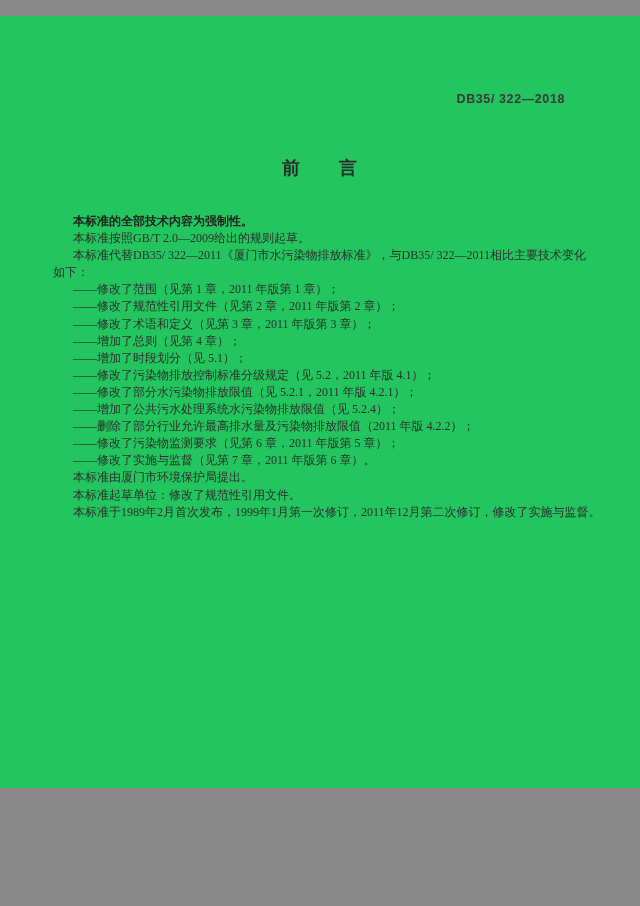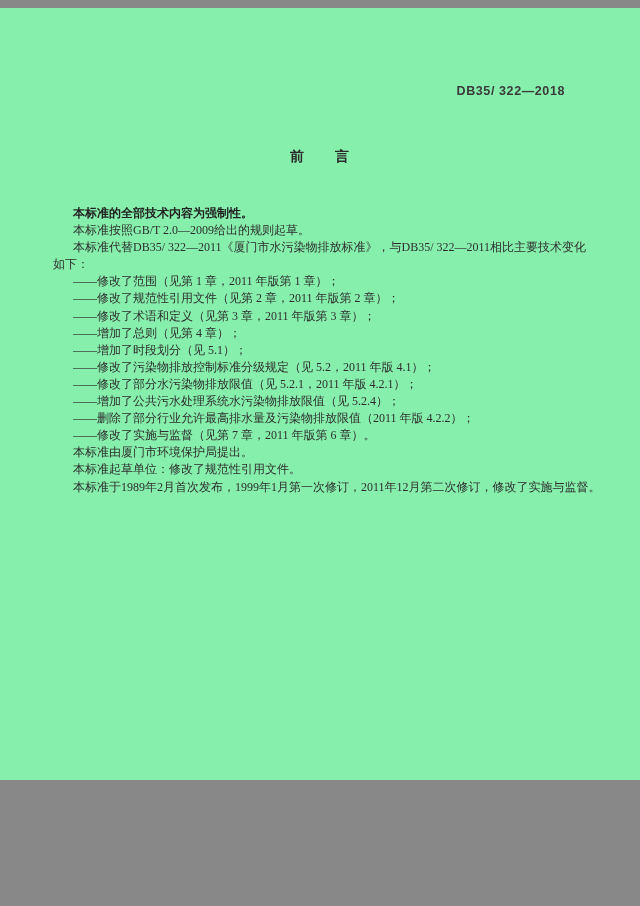--- a/index.html
+++ b/index.html
@@ -4,22 +4,22 @@
 <style>
   html, body {
     margin: 0;
     padding: 0;
     background: #888;
   }
   .page {
     position: relative;
     width: 640px;
     height: 772px;
-    margin: 8px auto;
-    background: #86efac;
+    margin: 16px auto;
+    background: #22c55e;
     font-family: "Liberation Serif", "DejaVu Serif", serif;
     color: #2e2e2e;
     overflow: hidden;
   }
   .doc-number {
     position: absolute;
     top: 76px;
     right: 75px;
     font-family: "Liberation Sans", "DejaVu Sans", sans-serif;
     font-size: 12.5px;
@@ -27,21 +27,21 @@
     letter-spacing: 0.6px;
     color: #3a3a3a;
   }
   .title {
     position: absolute;
     top: 140px;
     left: 0;
     width: 100%;
     margin: 0;
     text-align: center;
-    font-size: 14px;
+    font-size: 18px;
     font-weight: bold;
     color: #2b2b2b;
     letter-spacing: 1px;
   }
   .body {
     position: absolute;
     top: 197px;
     left: 53px;
     width: 530px;
     font-size: 12px;
@@ -90,20 +90,21 @@
 
     <div class="line indent">——修改了范围（见第 1 章，2011 年版第 1 章）；</div>
     <div class="line indent">——修改了规范性引用文件（见第 2 章，2011 年版第 2 章）；</div>
     <div class="line indent">——修改了术语和定义（见第 3 章，2011 年版第 3 章）；</div>
     <div class="line indent">——增加了总则（见第 4 章）；</div>
     <div class="line indent">——增加了时段划分（见 5.1）；</div>
     <div class="line indent">——修改了污染物排放控制标准分级规定（见 5.2，2011 年版 4.1）；</div>
     <div class="line indent">——修改了部分水污染物排放限值（见 5.2.1，2011 年版 4.2.1）；</div>
     <div class="line indent">——增加了公共污水处理系统水污染物排放限值（见 5.2.4）；</div>
     <div class="line indent">——删除了部分行业允许最高排水量及污染物排放限值（2011 年版 4.2.2）；</div>
+    <div class="line indent">——修改了污染物监测要求（见第 6 章，2011 年版第 5 章）；</div>
     <div class="line indent">——修改了实施与监督（见第 7 章，2011 年版第 6 章）。</div>
 
     <div class="line indent">本标准由厦门市环境保护局提出。</div>
 
 
     <div class="line indent">本标准起草单位：修改了规范性引用文件。</div>
 
 
     <div class="line indent">本标准于1989年2月首次发布，1999年1月第一次修订，2011年12月第二次修订，修改了实施与监督。</div>
 

